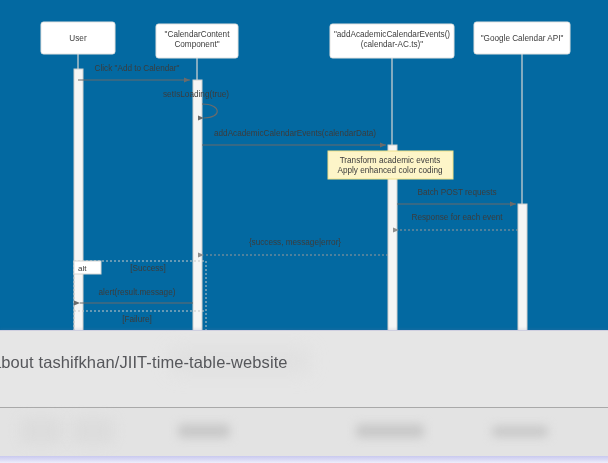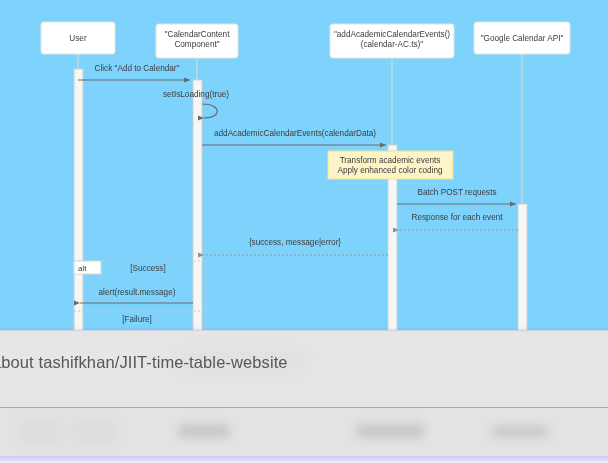--- a/index.html
+++ b/index.html
@@ -14,21 +14,21 @@
     overflow: hidden;
     font-family: "Liberation Sans", sans-serif;
   }
 
   
   #diagram-canvas {
     position: absolute;
     left: 0; top: 0;
     width: 608px;
     height: 336px;
-    background: #7dd3fc;
+    background: #0369a1;
   }
   #diagram-svg { display: block; }
 
   .lifeline-box-rect {
     fill: #ffffff;
     stroke: #e3e3e1;
     stroke-width: 1;
   }
   .lifeline-line {
     stroke: #d8d8d6;

